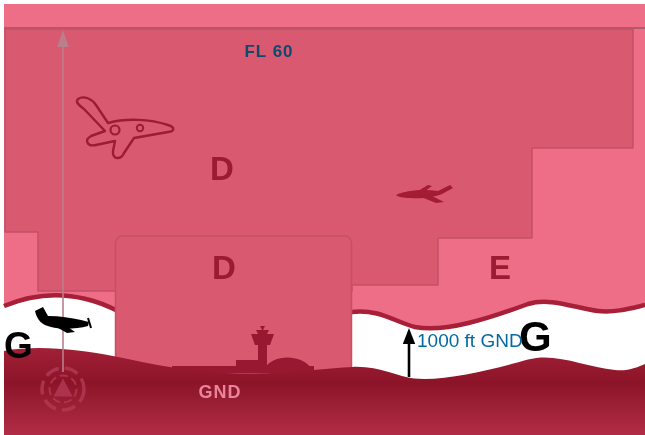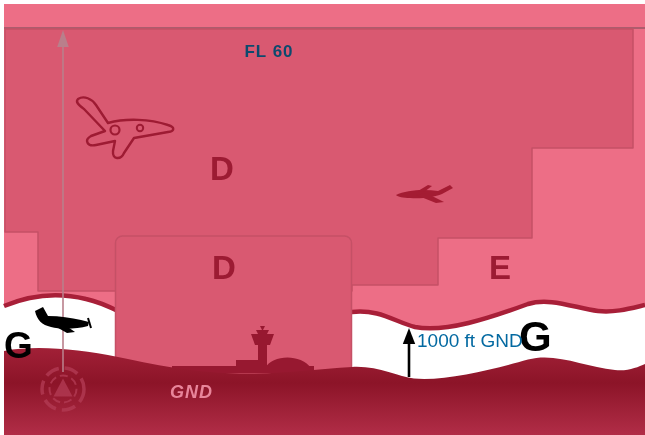--- a/index.html
+++ b/index.html
@@ -12,22 +12,22 @@
   .lbl-fl60{left:4px;top:7px;width:530px;text-align:center;
     font-size:17px;font-weight:bold;color:#0c4a6e;letter-spacing:1px;margin-top:36px;}
   .lbl-class{font-size:33px;font-weight:bold;color:#9c1b33;}
   .lbl-d-upper{left:210px;top:152px;}
   .lbl-d-lower{left:212px;top:251px;}
   .lbl-e{left:489px;top:251px;}
   .lbl-g{font-weight:bold;color:#000000;}
   .lbl-g-left{left:4px;top:327px;font-size:37px;}
   .lbl-g-right{left:519px;top:316px;font-size:42px;}
   .lbl-agl{left:417px;top:331px;font-size:19px;color:#0369a1;}
-  .lbl-gnd{left:170px;top:383px;width:100px;
-    font-size:18px;font-weight:bold;font-style:italic;color:#e8859a;letter-spacing:1px;}
+  .lbl-gnd{left:170px;top:383px;width:100px;text-align:center;
+    font-size:18px;font-weight:bold;color:#e8859a;letter-spacing:1px;}
 </style>
 </head>
 <body>
 
 <div class="page">
 
   <svg width="645" height="435" viewBox="0 0 645 435">
     <defs>
       <linearGradient id="groundGrad" x1="0" y1="345" x2="0" y2="435" gradientUnits="userSpaceOnUse">
         <stop offset="0" stop-color="#a32138"></stop>

